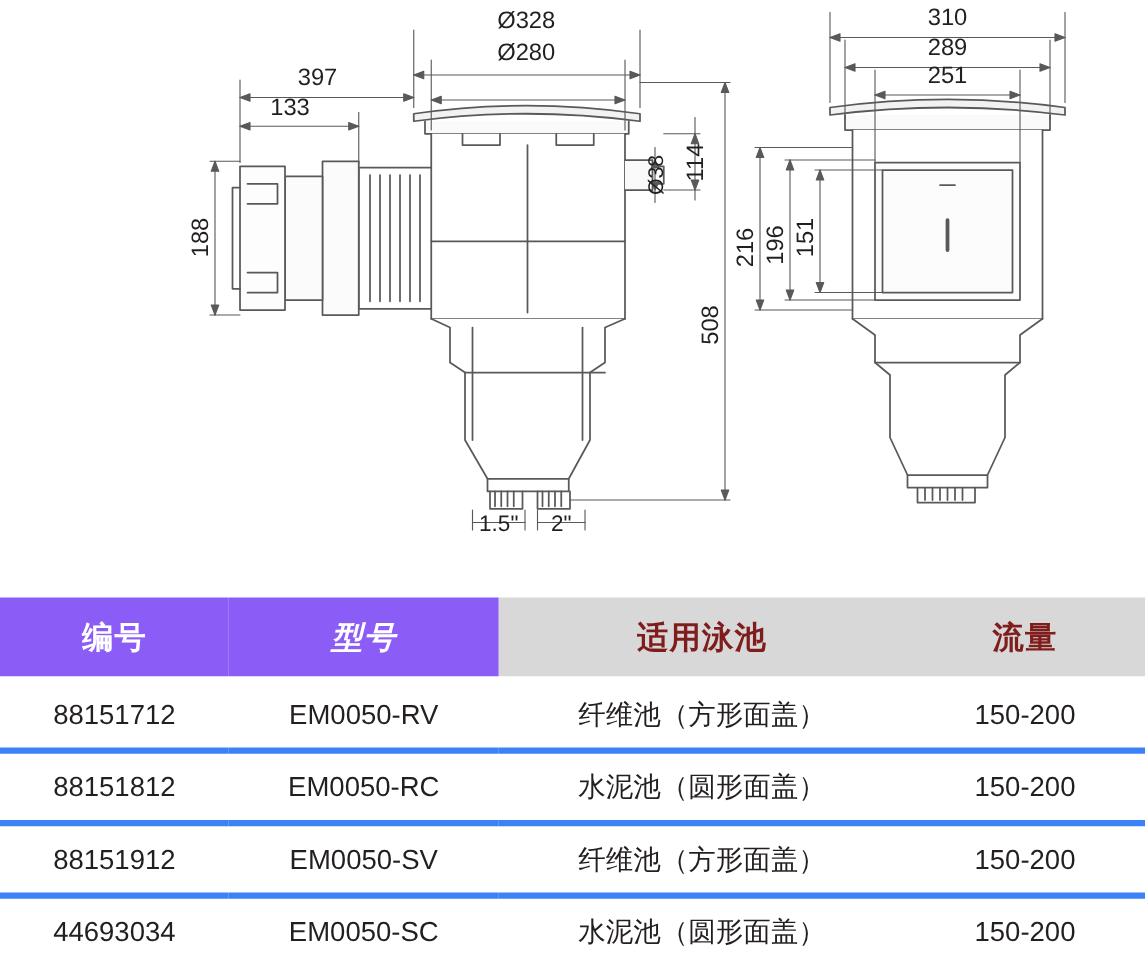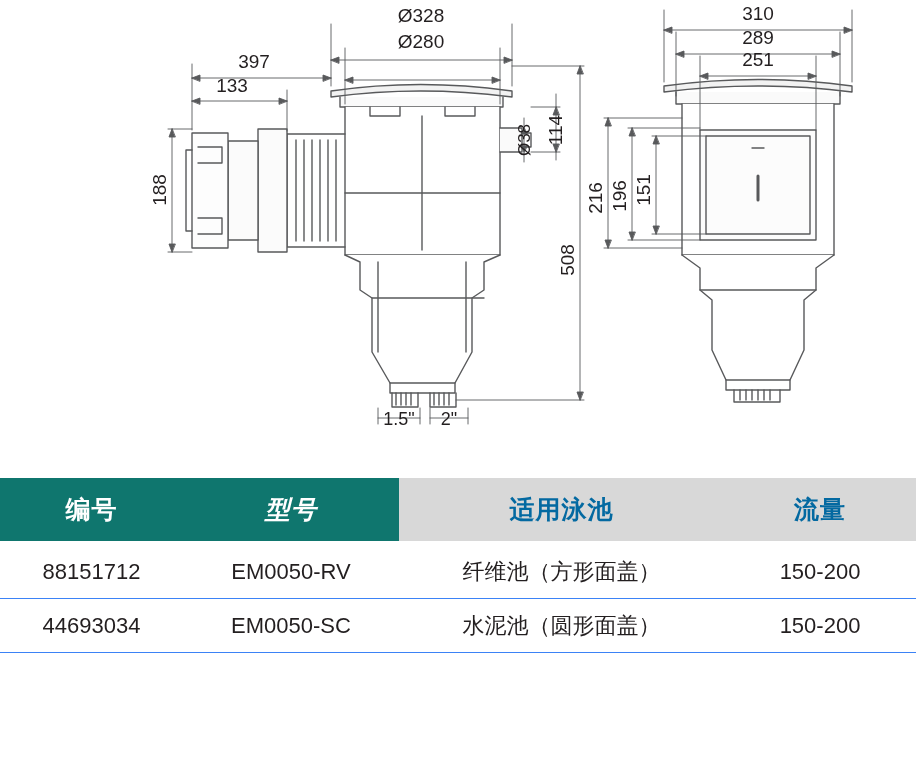--- a/index.html
+++ b/index.html
@@ -40,34 +40,34 @@
   }
   table.spec {
     border-collapse: collapse;
     width: 916px;
     table-layout: fixed;
   }
   table.spec th {
     font-size: 25px;
     font-weight: bold;
     color: #ffffff;
-    background: #0f766e;
+    background: #8b5cf6;
     padding: 15px 0 15px 0;
     text-align: center;
     letter-spacing: 1px;
   }
   table.spec th.grey {
     background: #d8d8d8;
-    color: #0369a1;
+    color: #7f1d1d;
   }
   table.spec td {
     font-size: 22px;
     text-align: center;
     padding: 12px 0 11px 0;
-    border-bottom: 1px solid #3b82f6;
+    border-bottom: 5px solid #3b82f6;
     color: #231f20;
   }
   table.spec tr.first-row td {
     padding-top: 16px;
   }
   .col1 { width: 183px; }
   .col2 { width: 216px; font-style: italic; }
   .col3 { width: 325px; }
   .col4 { width: 192px; }
 
@@ -275,20 +275,32 @@
         </tr>
       </thead>
       <tbody>
         <tr class="first-row">
           <td>88151712</td>
           <td>EM0050-RV</td>
           <td>纤维池（方形面盖）</td>
           <td>150-200</td>
         </tr>
         <tr>
+          <td>88151812</td>
+          <td>EM0050-RC</td>
+          <td>水泥池（圆形面盖）</td>
+          <td>150-200</td>
+        </tr>
+        <tr>
+          <td>88151912</td>
+          <td>EM0050-SV</td>
+          <td>纤维池（方形面盖）</td>
+          <td>150-200</td>
+        </tr>
+        <tr>
           <td>44693034</td>
           <td>EM0050-SC</td>
           <td>水泥池（圆形面盖）</td>
           <td>150-200</td>
         </tr>
       </tbody>
     </table>
   </div>
 
 </div>

